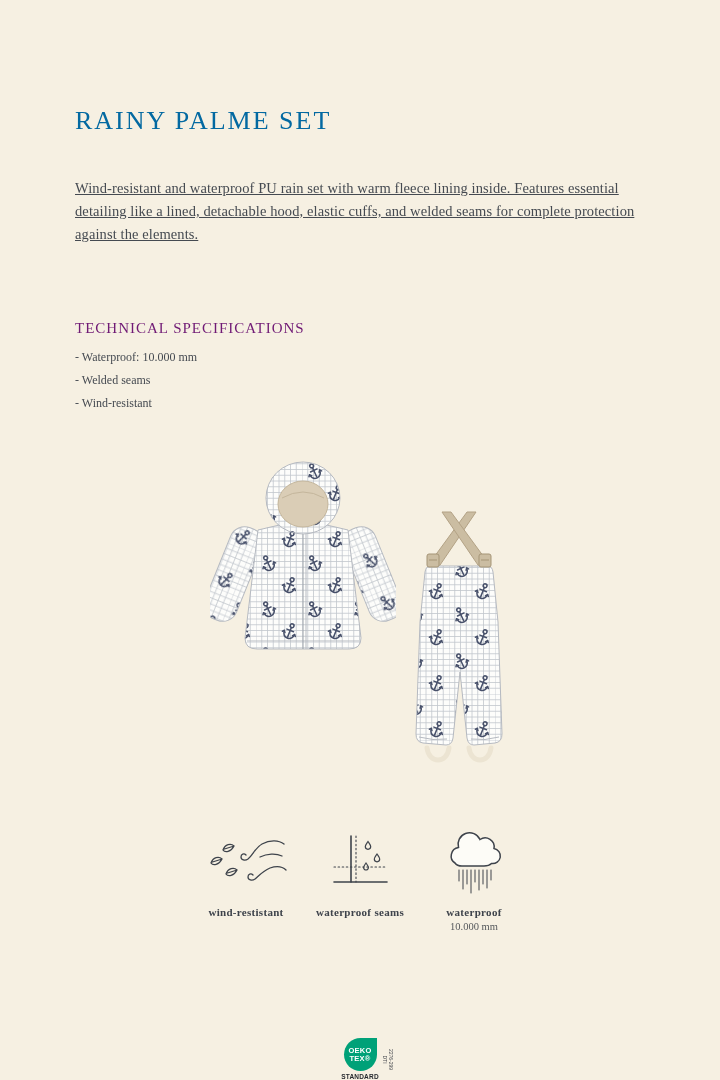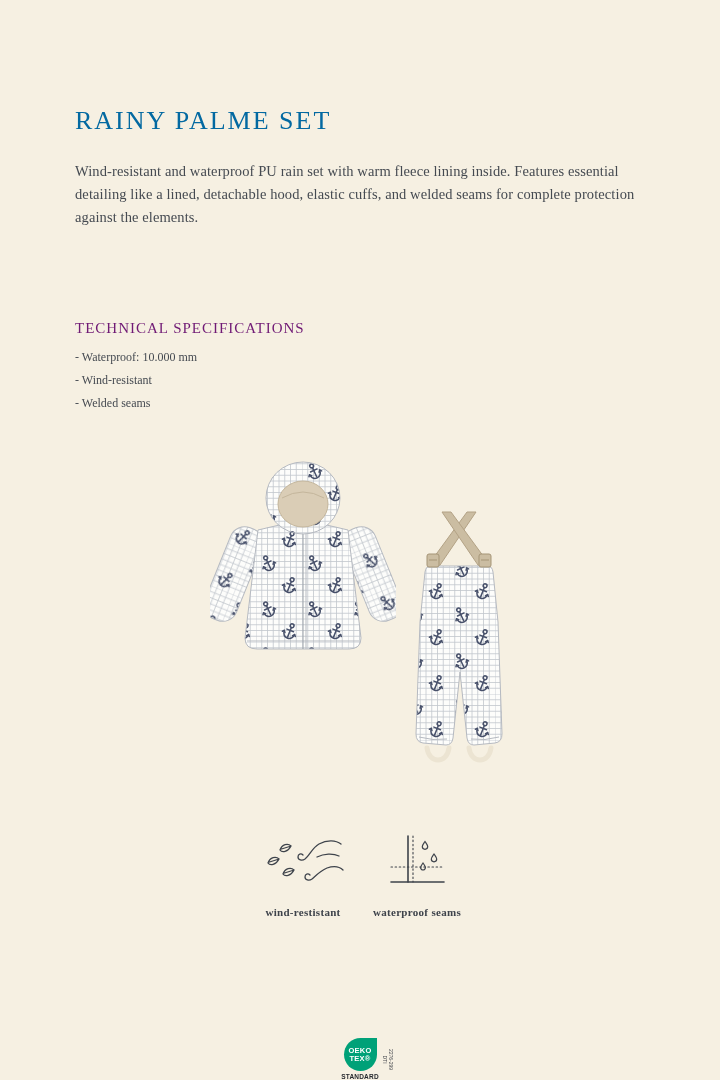--- a/index.html
+++ b/index.html
@@ -16,21 +16,21 @@
   .title {
     position:absolute; left:75px; top:106px;
     font-size:26px; font-weight:400; letter-spacing:2px;
     color:#0369a1;
   }
   .para {
     position:absolute; left:75px;
     font-size:14.5px; line-height:23px;
     white-space:pre-line; letter-spacing:0.1px;
   }
-  .desc { top:160px; }
+  .desc { top:177px;text-decoration:underline; }
   .note { top:252px; }
 
   .specs-heading {
     position:absolute; left:75px; top:320px;
     font-size:15px; font-weight:400; letter-spacing:1px;
     color:#701a75;
   }
   .specs-list {
     position:absolute; left:75px; top:346px;
     list-style:none; font-size:12px; line-height:23px;
@@ -84,22 +84,22 @@
 
   <h1 class="title">RAINY PALME SET</h1>
 
   <p class="para desc">Wind-resistant and waterproof PU rain set with warm fleece lining inside. Features essential
 detailing like a lined, detachable hood, elastic cuffs, and welded seams for complete protection
 against the elements.</p>
 
   <h2 class="specs-heading">TECHNICAL SPECIFICATIONS</h2>
   <ul class="specs-list">
     <li>- Waterproof: 10.000 mm</li>
+    <li>- Welded seams</li>
     <li>- Wind-resistant</li>
-    <li>- Welded seams</li>
   </ul>
 
   <div class="images">
 
     <svg width="0" height="0" style="position:absolute" aria-hidden="true">
       <defs>
         <g id="anc" stroke="#47506a" stroke-width="1.5" fill="none" stroke-linecap="round">
           <circle cx="0" cy="-5.6" r="1.9"></circle>
           <path d="M0,-3.7 L0,6.6"></path>
           <path d="M-3.6,-0.6 L3.6,-0.6"></path>
@@ -184,20 +184,40 @@
           <g stroke-width="1.2">
             <path d="M38,9.5 C39.4,11.6 40.7,12.9 40.7,14.6 A2.7,2.7 0 1 1 35.3,14.6 C35.3,12.9 36.6,11.6 38,9.5 Z"></path>
             <path d="M47,22 C48.4,24.1 49.7,25.4 49.7,27.1 A2.7,2.7 0 1 1 44.3,27.1 C44.3,25.4 45.6,24.1 47,22 Z"></path>
             <path d="M36,31 C37.3,32.9 38.4,34.1 38.4,35.6 A2.4,2.4 0 1 1 33.6,35.6 C33.6,34.1 34.7,32.9 36,31 Z"></path>
           </g>
         </svg>
       </div>
       <div class="feature-label">waterproof seams</div>
     </div>
 
+    <div class="feature">
+      <div class="icon-slot">
+        <svg width="64" height="76" viewBox="0 0 64 76" fill="none" stroke="#3e434b" stroke-linecap="round">
+          <path d="M13,39 A8.5,8.5 0 0 1 16.5,23.5 A11.5,11.5 0 0 1 38,15.5 A9,9 0 0 1 52,24.5 A7.5,7.5 0 0 1 49.5,39.5 Q47,42 42,42 L20,42 Q15,42 13,39 Z" fill="#fdfcf7" stroke-width="1.5"></path>
+          <g stroke-width="1">
+            <line x1="17" y1="46" x2="17" y2="57"></line>
+            <line x1="21" y1="46" x2="21" y2="65"></line>
+            <line x1="25" y1="46" x2="25" y2="60"></line>
+            <line x1="29" y1="46" x2="29" y2="69"></line>
+            <line x1="33" y1="46" x2="33" y2="58"></line>
+            <line x1="37" y1="46" x2="37" y2="66"></line>
+            <line x1="41" y1="46" x2="41" y2="60"></line>
+            <line x1="45" y1="46" x2="45" y2="64"></line>
+            <line x1="49" y1="46" x2="49" y2="56"></line>
+          </g>
+        </svg>
+      </div>
+      <div class="feature-label">waterproof</div>
+      <div class="feature-sublabel">10.000 mm</div>
+    </div>
 
   </div>
 
   <div class="cert">
     <div class="oeko-drop">
       <span>OEKO</span>
       <span>TEX®</span>
     </div>
     <div class="oeko-standard">
       <div>STANDARD</div>

